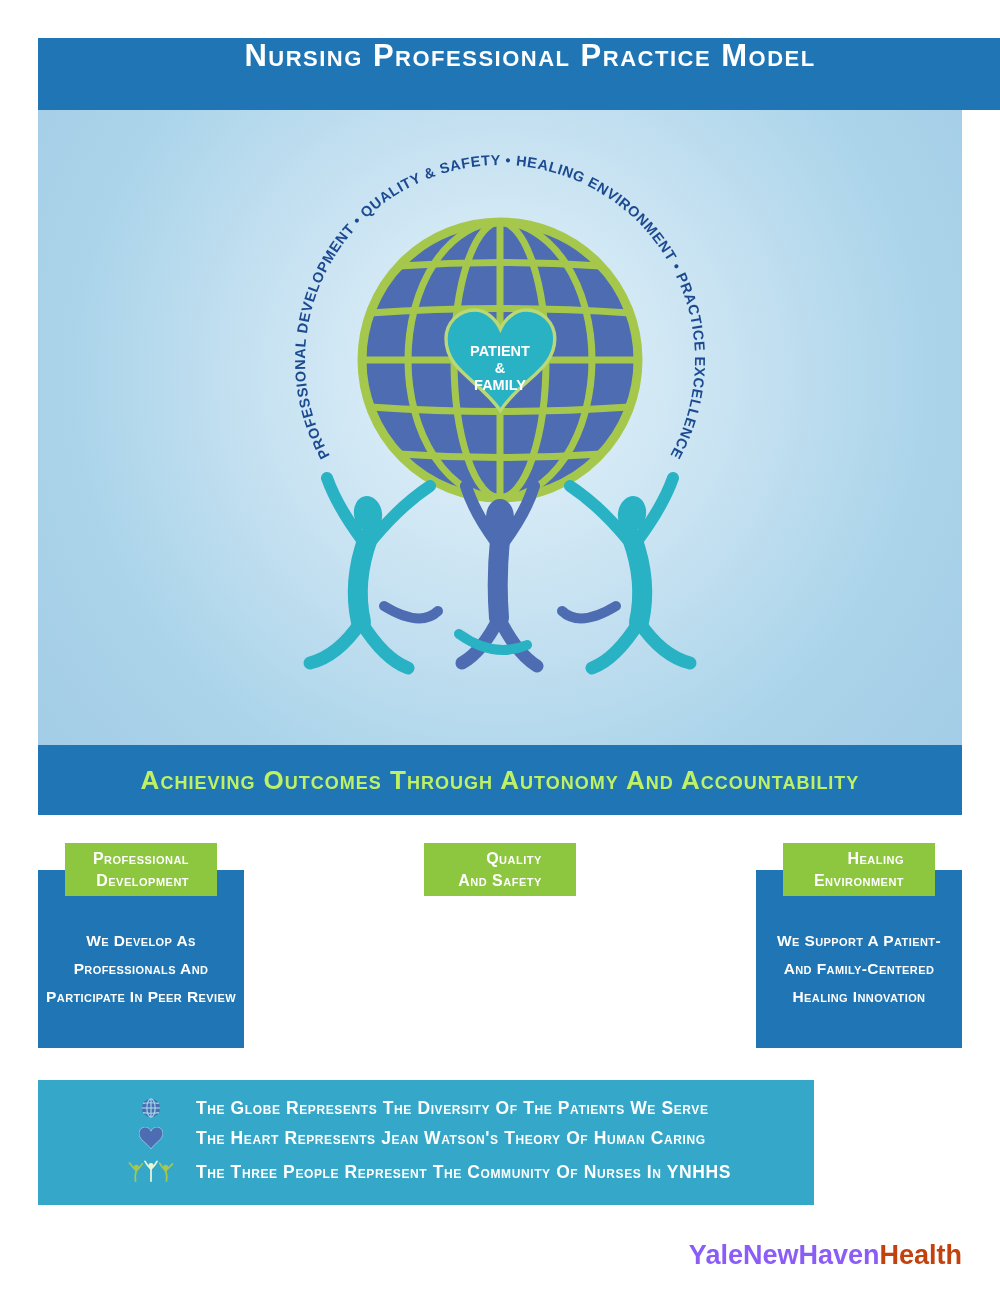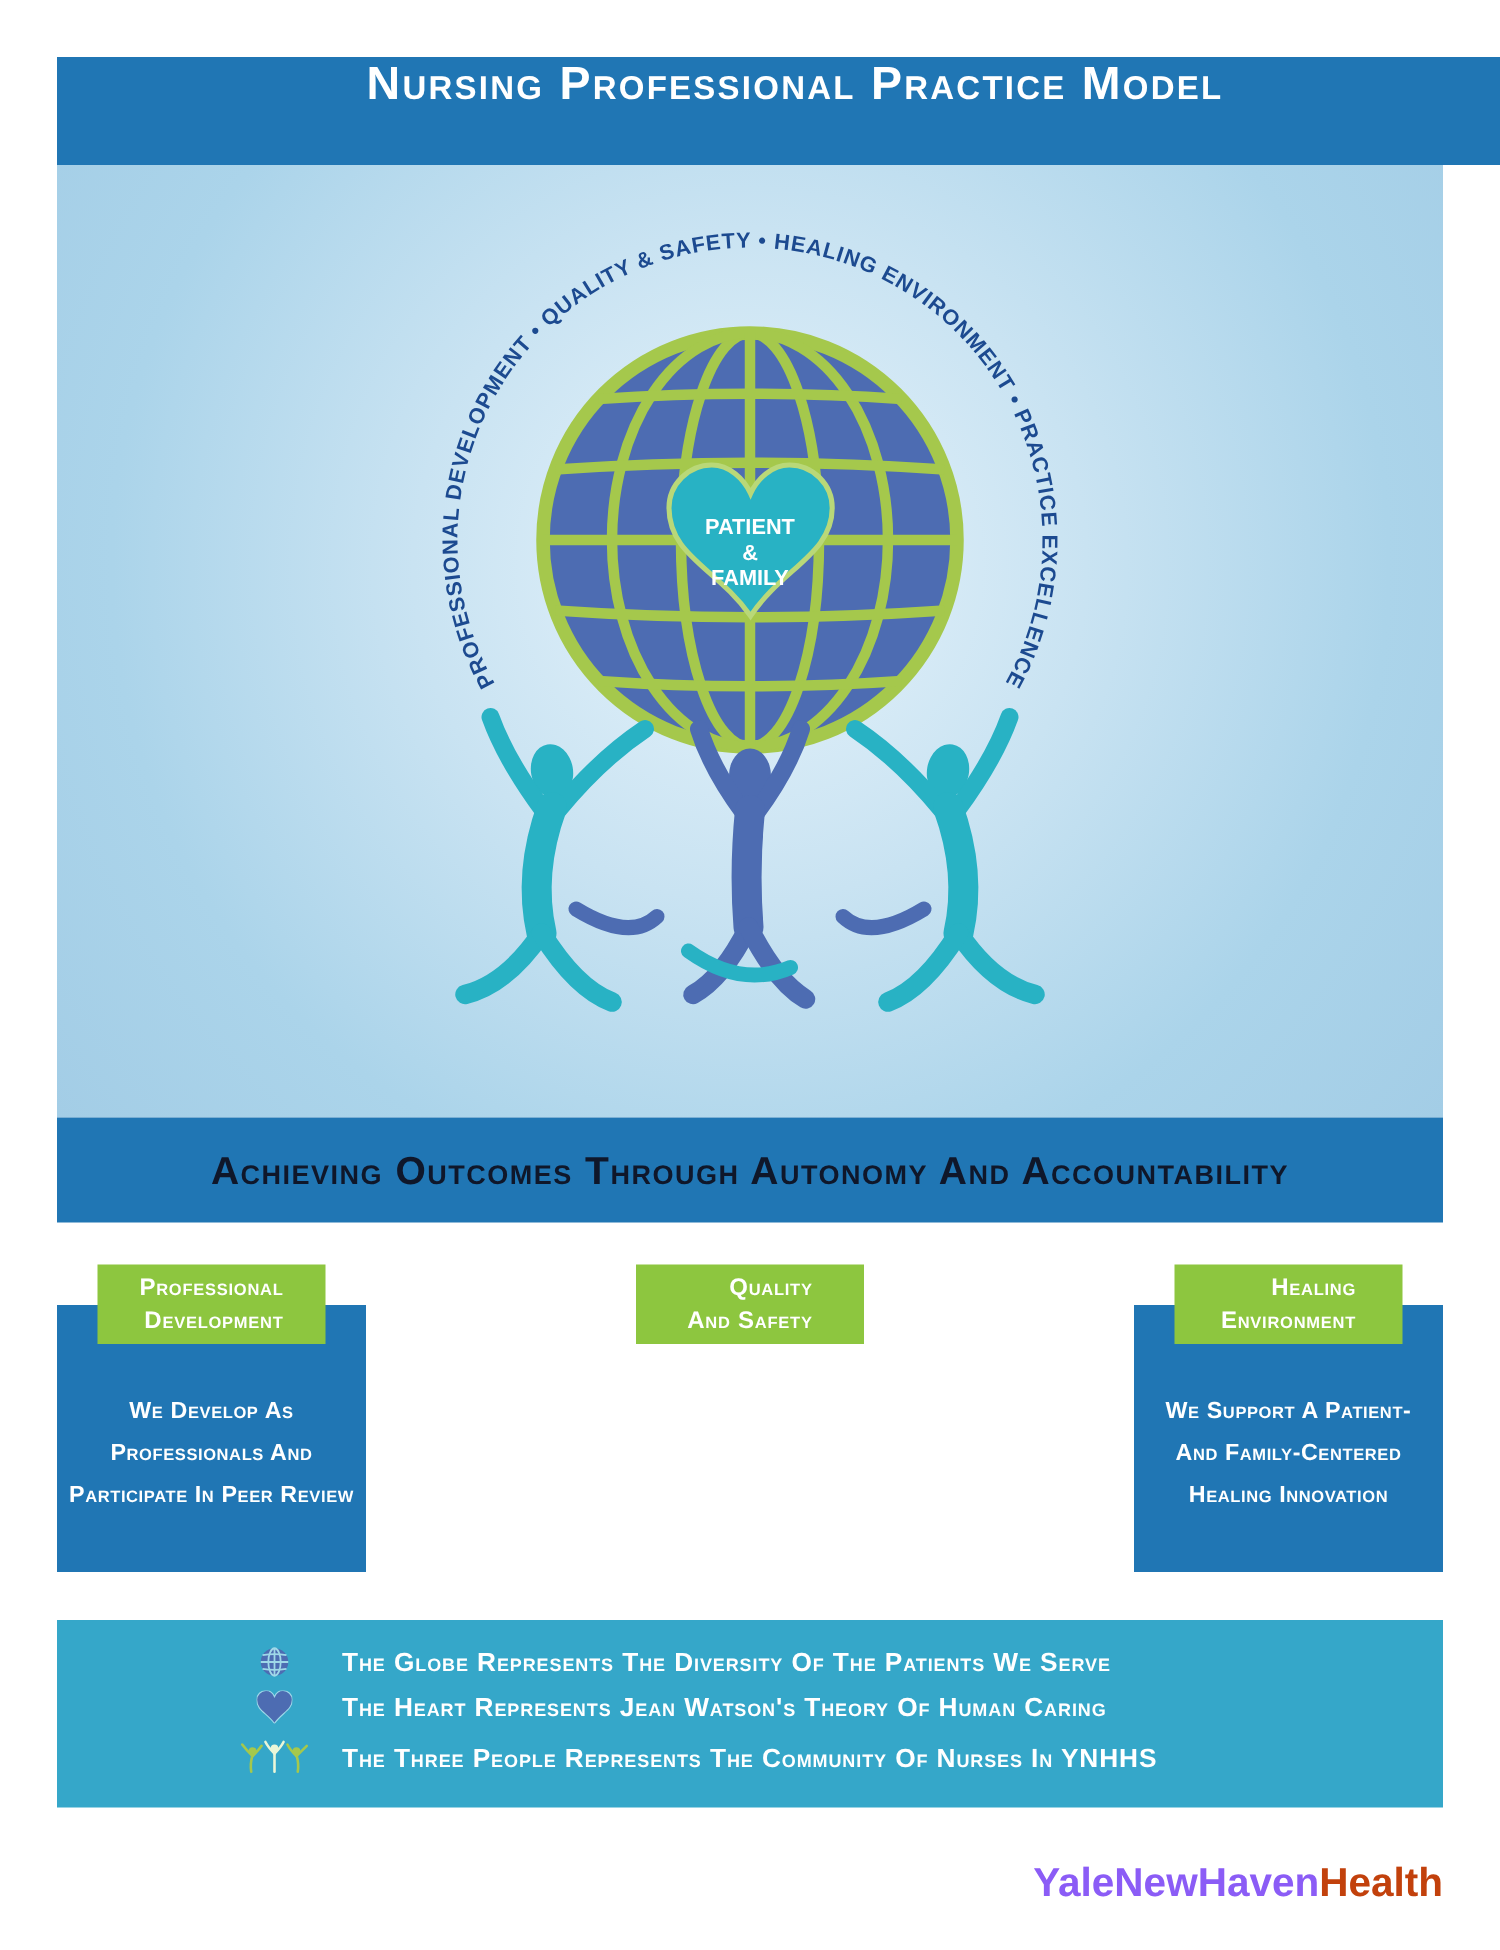--- a/index.html
+++ b/index.html
@@ -12,36 +12,36 @@
                 background:#2076b4; display:flex; align-items:flex-start; justify-content:center; }
   .top-banner .title { color:#ffffff; font-size:31px; font-weight:600;
                        font-variant:small-caps; letter-spacing:1.5px; }
 
   .illustration { position:absolute; left:38px; top:110px; width:924px; height:635px;
                   background: radial-gradient(circle at 50% 42%, #e6f3fb 0%, #c9e3f2 38%, #abd4ea 72%, #a3cde6 100%); }
   .illustration svg { display:block; }
 
   .outcomes { position:absolute; left:38px; top:745px; width:924px; height:70px;
               background:#2076b4; display:flex; align-items:center; justify-content:center; }
-  .outcomes .text { color:#0f172a; font-size:26px; font-weight:600;
+  .outcomes .text { color:#bef264; font-size:26px; font-weight:600;
                     font-variant:small-caps; letter-spacing:1px; }
 
   .cards { position:absolute; left:38px; top:843px; width:924px; display:flex; justify-content:space-between; }
   .card { width:206px; }
   .card .tab { position:relative; z-index:2; width:152px; min-height:50px; margin:0 auto;
                background:#8dc63f; color:#ffffff; display:flex; align-items:center; justify-content:center;
                text-align:right; font-size:16px; font-weight:700; font-variant:small-caps;
                letter-spacing:0.5px; line-height:1.35; white-space:pre-line; padding:5px 4px; }
   .card .body { position:relative; z-index:1; margin-top:-26px; height:178px; background:#2076b4;
                 color:#ffffff; display:flex; align-items:center; justify-content:center; text-align:center;
                 font-size:15.5px; font-weight:600; font-variant:small-caps; letter-spacing:0.4px;
                 line-height:1.8; white-space:pre-line; padding:30px 8px 10px; }
 
-  .legend { position:absolute; left:38px; top:1080px; width:924px; height:125px; background:#35a7c9;
-            display:flex; flex-direction:column; justify-content:center; gap:8px; padding-left:116px; }
+  .legend { position:absolute; left:38px; top:1080px; width:776px; height:125px; background:#35a7c9;
+            display:flex; flex-direction:column; justify-content:center; gap:8px; padding-left:84px; }
   .legend-row { display:flex; align-items:center; gap:16px; }
   .legend-icon { width:58px; display:flex; justify-content:center; align-items:center; flex:0 0 58px; }
   .legend-text { color:#ffffff; font-size:17.5px; font-weight:600;
                  font-variant:small-caps; letter-spacing:0.6px; }
 
   .brand { position:absolute; right:38px; top:1240px; font-size:27px; }
   .brand .p1 { color:#8b5cf6; font-weight:700; }
   .brand .p2 { color:#c2410c; font-weight:700; }
 </style>
 </head>
@@ -194,21 +194,21 @@
             </g>
             <g stroke="#a5c84c" stroke-width="2">
               <circle cx="47" cy="12" r="3" fill="#a5c84c" stroke="none"></circle>
               <path d="M 47 15 Q 49 22 48 28"></path>
               <path d="M 47 16 Q 42 11 40 7"></path>
               <path d="M 47 16 Q 52 11 55 8"></path>
             </g>
           </g>
         </svg>
       </span>
-      <span class="legend-text">The Three People Represents The Community Of Nurses In YNHHS</span>
+      <span class="legend-text">The Three People Represent The Community Of Nurses In YNHHS</span>
     </div>
 
   </div>
 
   <div class="brand">
     <span class="p1">YaleNewHaven</span><span class="p2">Health</span>
   </div>
 
 </div>
 

